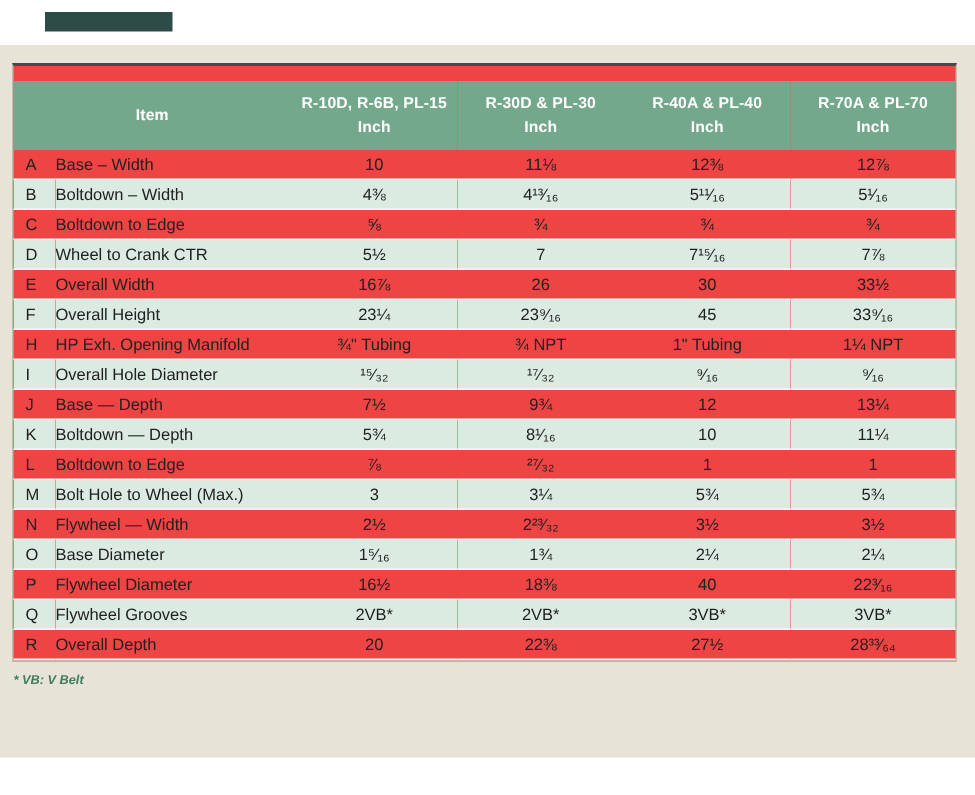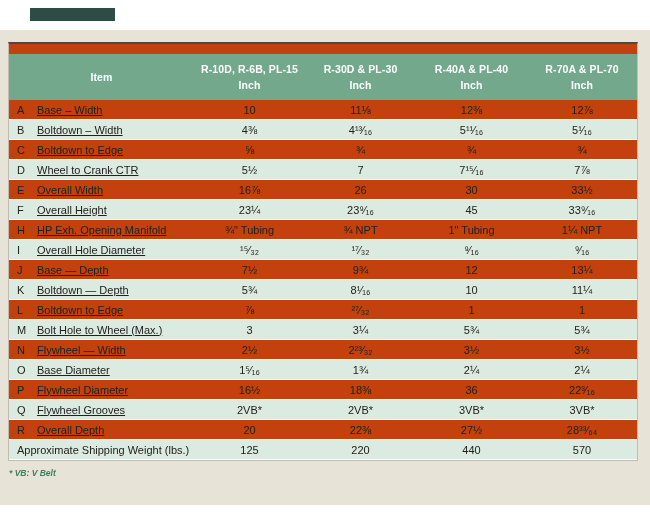--- a/index.html
+++ b/index.html
@@ -11,39 +11,39 @@
   .top-dark-bar{
     position:absolute;left:30px;top:8px;width:85px;height:13px;
     background:#2e4c46;
   }
   .panel{
     position:absolute;left:0;top:30px;width:650px;height:475px;
     background:#e7e3d7;box-sizing:border-box;
     padding:12px 10px 0 8px;
   }
   .table-box{
-    width:630px;background:#c2410c;
+    width:630px;background:#ef4444;
     border:1px solid #bdbdb1;border-top:2px solid #4a4a44;
     box-sizing:border-box;padding-top:10px;
   }
   table{border-collapse:collapse;table-layout:fixed;width:628px;}
   thead th{
     background:#73a88c;color:#ffffff;font-weight:bold;font-size:10.5px;
     height:46px;vertical-align:middle;text-align:center;padding:0;
     letter-spacing:0.1px;
   }
   .hdr-line{line-height:1.55;white-space:nowrap;}
   td{
     height:19px;font-size:11px;color:#21211f;
     border-bottom:1px solid #ffffff;padding:0;vertical-align:middle;
     white-space:nowrap;overflow:hidden;
   }
   tbody tr:nth-child(even) td{background:#dcebe2;}
   .letter-cell{text-align:left;padding-left:8px;}
-  .item-cell{text-align:left;text-decoration:underline;}
+  .item-cell{text-align:left;}
   .value-cell{text-align:center;}
   .summary-label{text-align:left;padding-left:8px;font-size:11px;}
   .footnote{
     margin-top:7px;margin-left:1px;
     font-size:8.5px;font-style:italic;font-weight:bold;color:#3f7d5e;
   }
 </style>
 </head>
 <body>
 
@@ -194,43 +194,36 @@
             <td class="value-cell">1⁵⁄₁₆</td>
             <td class="value-cell">1¾</td>
             <td class="value-cell">2¼</td>
             <td class="value-cell">2¼</td>
           </tr>
           <tr>
             <td class="letter-cell">P</td>
             <td class="item-cell">Flywheel Diameter</td>
             <td class="value-cell">16½</td>
             <td class="value-cell">18⅜</td>
-            <td class="value-cell">36</td>
+            <td class="value-cell">40</td>
             <td class="value-cell">22³⁄₁₆</td>
           </tr>
           <tr>
             <td class="letter-cell">Q</td>
             <td class="item-cell">Flywheel Grooves</td>
             <td class="value-cell">2VB*</td>
             <td class="value-cell">2VB*</td>
             <td class="value-cell">3VB*</td>
             <td class="value-cell">3VB*</td>
           </tr>
           <tr>
             <td class="letter-cell">R</td>
             <td class="item-cell">Overall Depth</td>
             <td class="value-cell">20</td>
             <td class="value-cell">22⅜</td>
             <td class="value-cell">27½</td>
             <td class="value-cell">28³³⁄₆₄</td>
-          </tr>
-          <tr>
-            <td class="summary-label" colspan="2">Approximate Shipping Weight (lbs.)</td>
-            <td class="value-cell">125</td>
-            <td class="value-cell">220</td>
-            <td class="value-cell">440</td>
-            <td class="value-cell">570</td>
           </tr>
         </tbody>
     </table>
   </div>
   <div class="footnote">* VB: V Belt</div>
 </div>
 
 </body></html>

